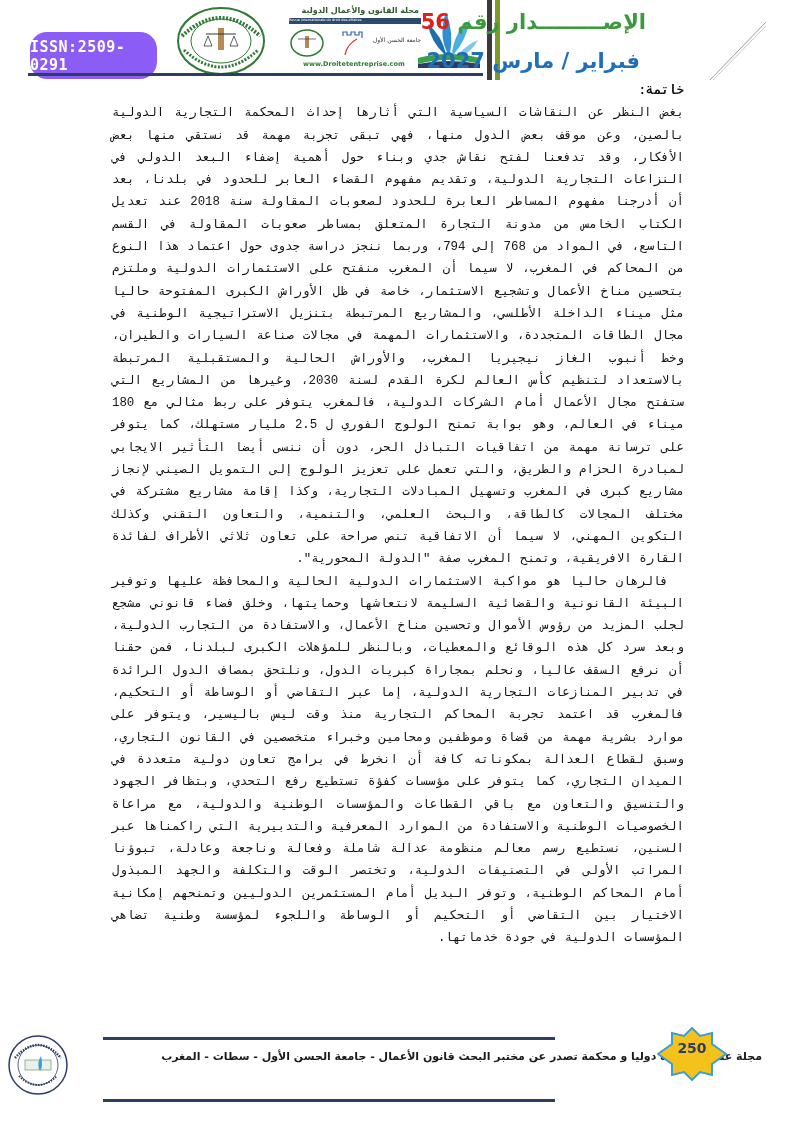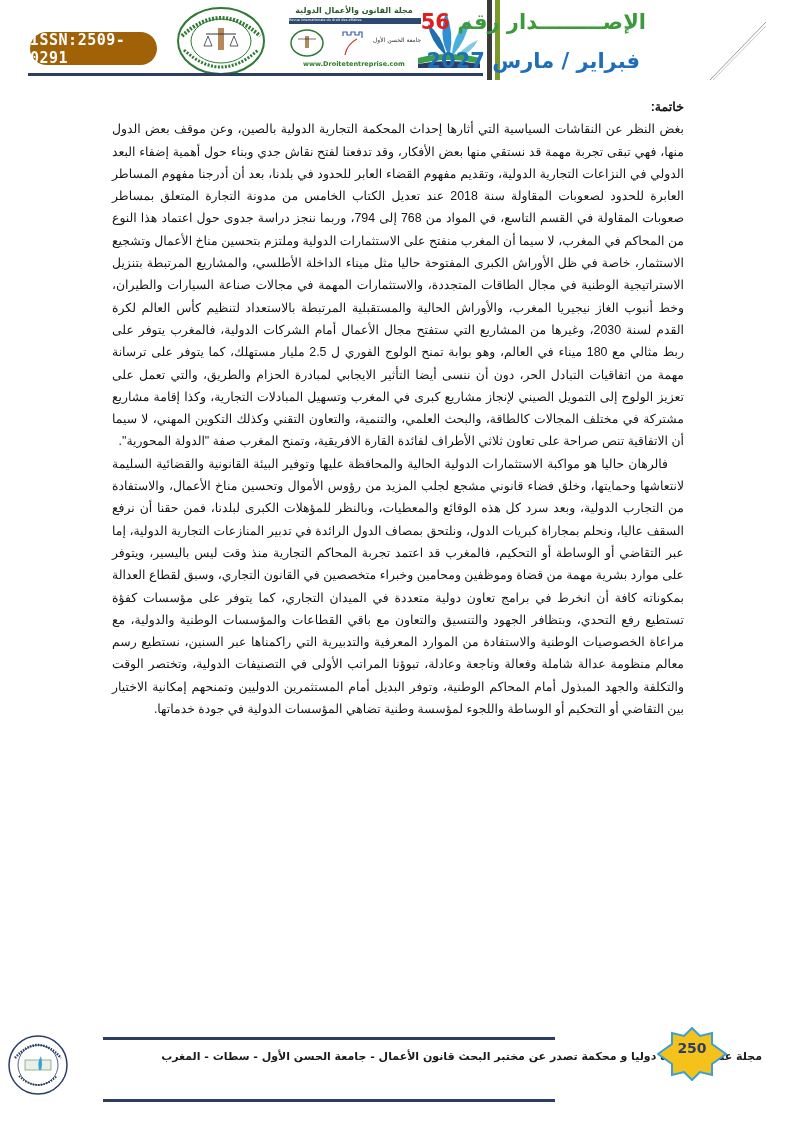--- a/index.html
+++ b/index.html
@@ -1,40 +1,40 @@
 <!DOCTYPE html>
 <html><head>
 <meta charset="utf-8">
 <style>
   html, body { margin:0; padding:0; background:#ffffff; }
   body { width:794px; height:1123px; position:relative; overflow:hidden; font-family:"DejaVu Serif", serif; color:#111; }
 
   
   .header { position:absolute; left:0; top:0; width:794px; height:90px; }
-  .issn-pill { position:absolute; left:30px; top:32px; width:127px; height:33px; border-radius:17px; background:#a16207; display:flex; align-items:center; justify-content:center; }
+  .issn-pill { position:absolute; left:30px; top:32px; width:127px; height:47px; border-radius:17px; background:#8b5cf6; display:flex; align-items:center; justify-content:center; }
   .issn-pill span { color:#ffffff; font-family:"DejaVu Sans Mono", monospace; font-weight:bold; font-size:15px; letter-spacing:0.5px; }
 
   .lab-seal { position:absolute; left:176px; top:6px; width:90px; height:70px; }
   .mag-logo { position:absolute; left:283px; top:6px; width:197px; height:64px; }
-  .mag-title { position:absolute; left:6px; top:0; width:130px; font-family:"DejaVu Sans", sans-serif; font-size:8px; font-weight:bold; color:#2d5a2a; direction:rtl; text-align:center; }
+  .mag-title { position:absolute; left:6px; top:0; width:130px; font-family:"DejaVu Sans", sans-serif; font-size:8px; font-weight:bold; color:#2d5a2a; direction:rtl; text-align:right; }
   .mag-sub { position:absolute; left:6px; top:12px; width:132px; height:6px; background:#2c4a6e; color:#fff; font-size:3.5px; font-family:"DejaVu Sans", sans-serif; overflow:hidden; white-space:nowrap; }
   .mag-url { position:absolute; left:20px; top:54px; font-family:"DejaVu Sans", sans-serif; font-size:6.5px; font-weight:bold; color:#2d7a2d; }
   .uni-name { position:absolute; left:90px; top:30px; font-size:6px; color:#333; direction:rtl; font-family:"DejaVu Serif", serif; }
 
   .header-rule { position:absolute; left:28px; top:73px; width:455px; height:3px; background:#2c3e63; }
   .vbar1 { position:absolute; left:487px; top:0; width:5px; height:80px; background:#3a3a3a; }
   .vbar2 { position:absolute; left:495px; top:0; width:5px; height:80px; background:#7a9a2a; }
 
   .issue-line { position:absolute; right:148px; top:10px; direction:rtl; font-family:"DejaVu Sans", sans-serif; font-weight:bold; font-size:21px; color:#3b9a3b; white-space:nowrap; }
   .issue-line .num { color:#e01e1e; }
   .date-line { position:absolute; right:154px; top:49px; direction:rtl; font-family:"DejaVu Sans", sans-serif; font-weight:bold; font-size:21px; color:#1f6fb8; white-space:nowrap; }
   .diag { position:absolute; left:708px; top:20px; width:60px; height:62px; }
 
   
-  .content { position:absolute; left:112px; top:96px; width:572px; direction:rtl; text-align:justify; font-family:Liberation Sans, sans-serif; font-size:12.4px; line-height:22.3px; color:#141414; }
+  .content { position:absolute; left:112px; top:80px; width:572px; direction:rtl; text-align:justify; font-family:Liberation Mono, monospace; font-size:12.4px; line-height:22.3px; color:#141414; }
   .content h2 { margin:0; font-size:12.6px; font-weight:bold; line-height:22.3px; }
   .content p { margin:0; text-align-last:right; }
   .content p.indent { text-indent:16px; }
 
   
   .footer-seal { position:absolute; left:7px; top:1034px; width:62px; height:62px; }
   .f-rule-top { position:absolute; left:103px; top:1037px; width:452px; height:3px; background:#2c3e63; }
   .f-rule-bottom { position:absolute; left:103px; top:1099px; width:452px; height:3px; background:#2c3e63; }
   .f-line1 { position:absolute; right:32px; top:1050px; direction:rtl; font-family:"DejaVu Sans", sans-serif; font-weight:bold; font-size:11px; color:#1a1a1a; white-space:nowrap; }
   .f-line2 { position:absolute; right:258px; top:1133px; direction:rtl; font-family:"DejaVu Sans", sans-serif; font-weight:bold; font-size:11px; color:#1a1a1a; white-space:nowrap; }

